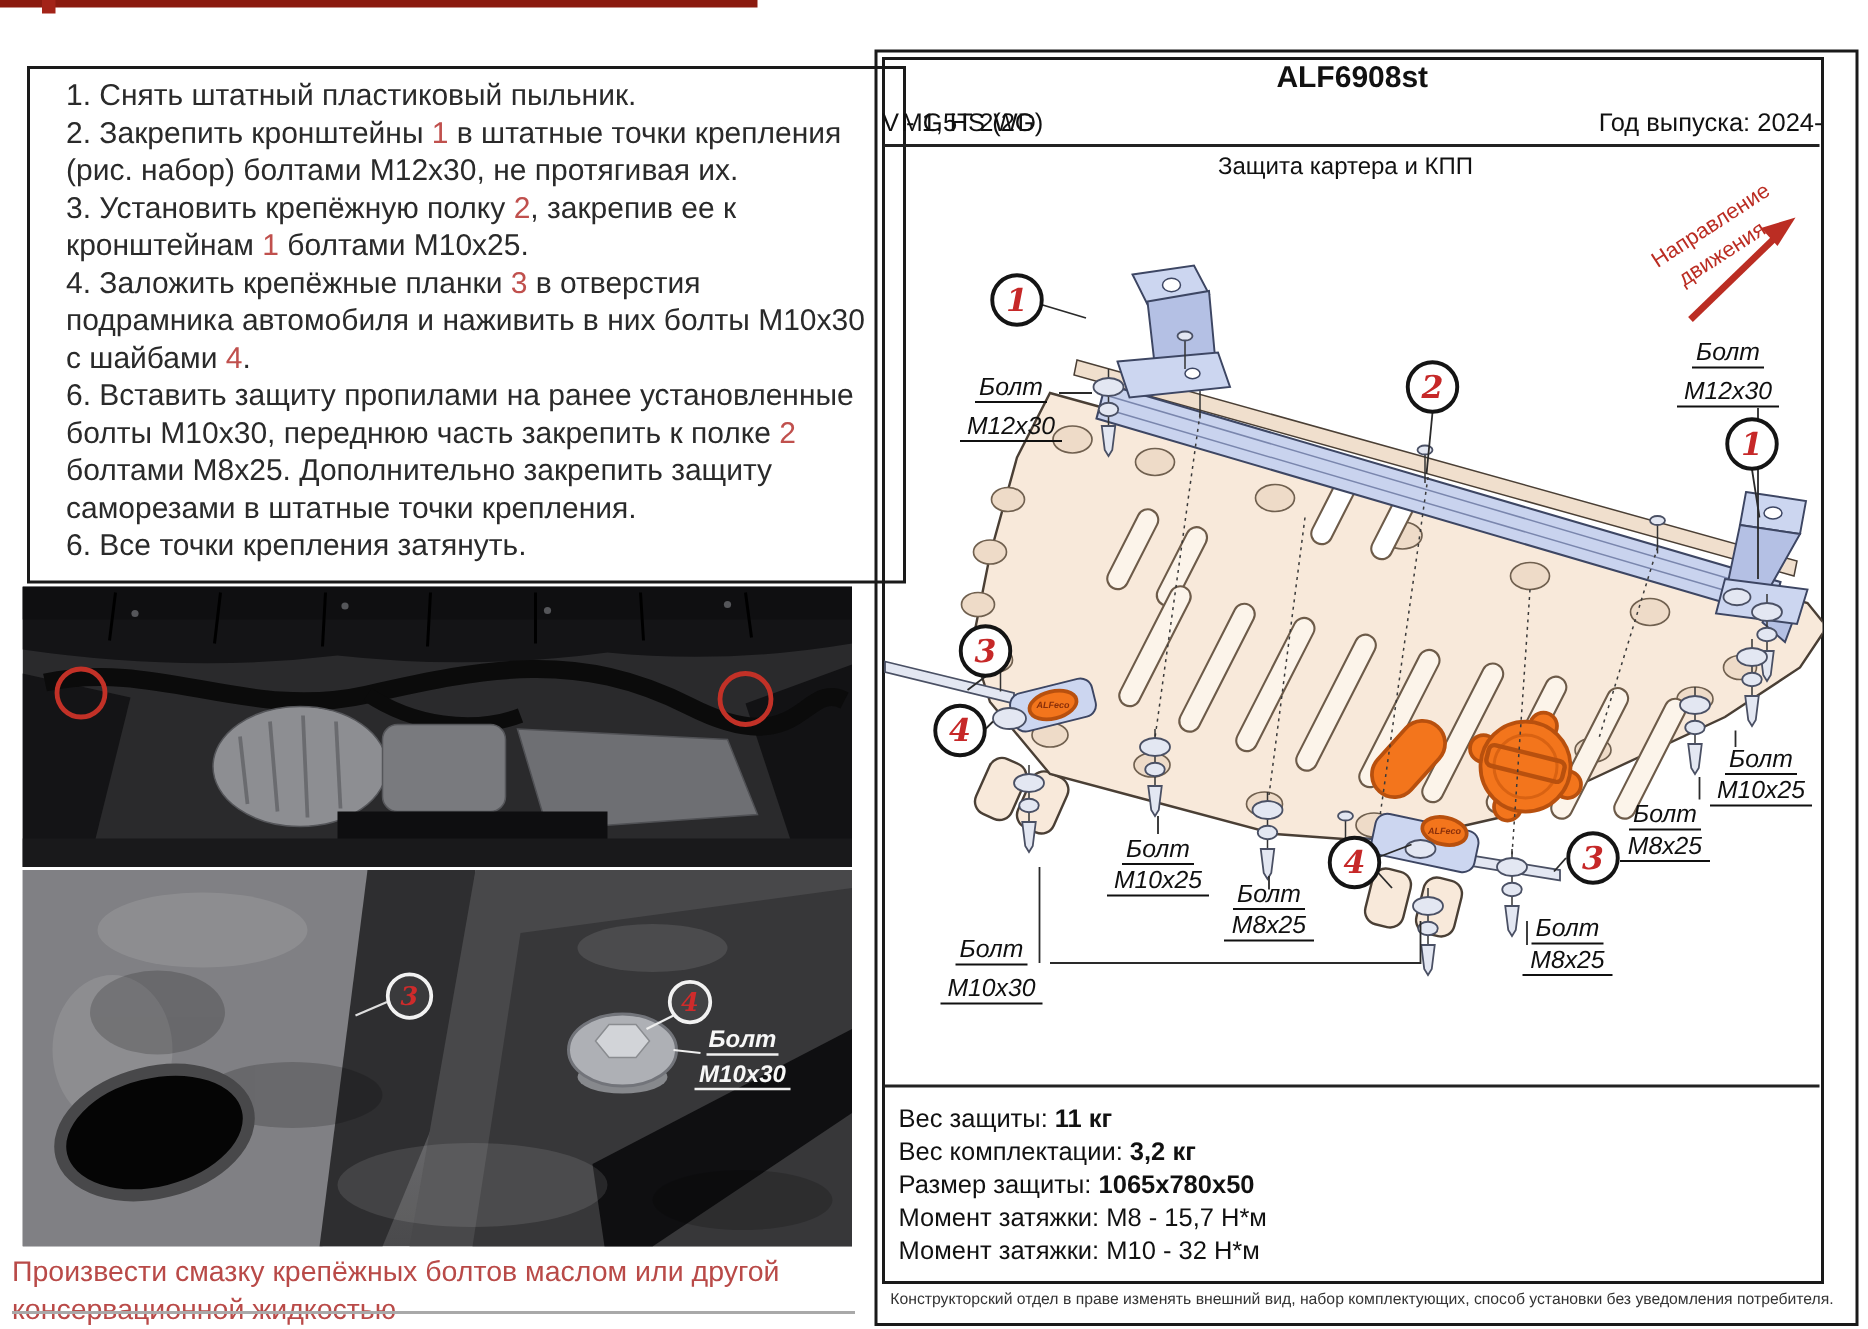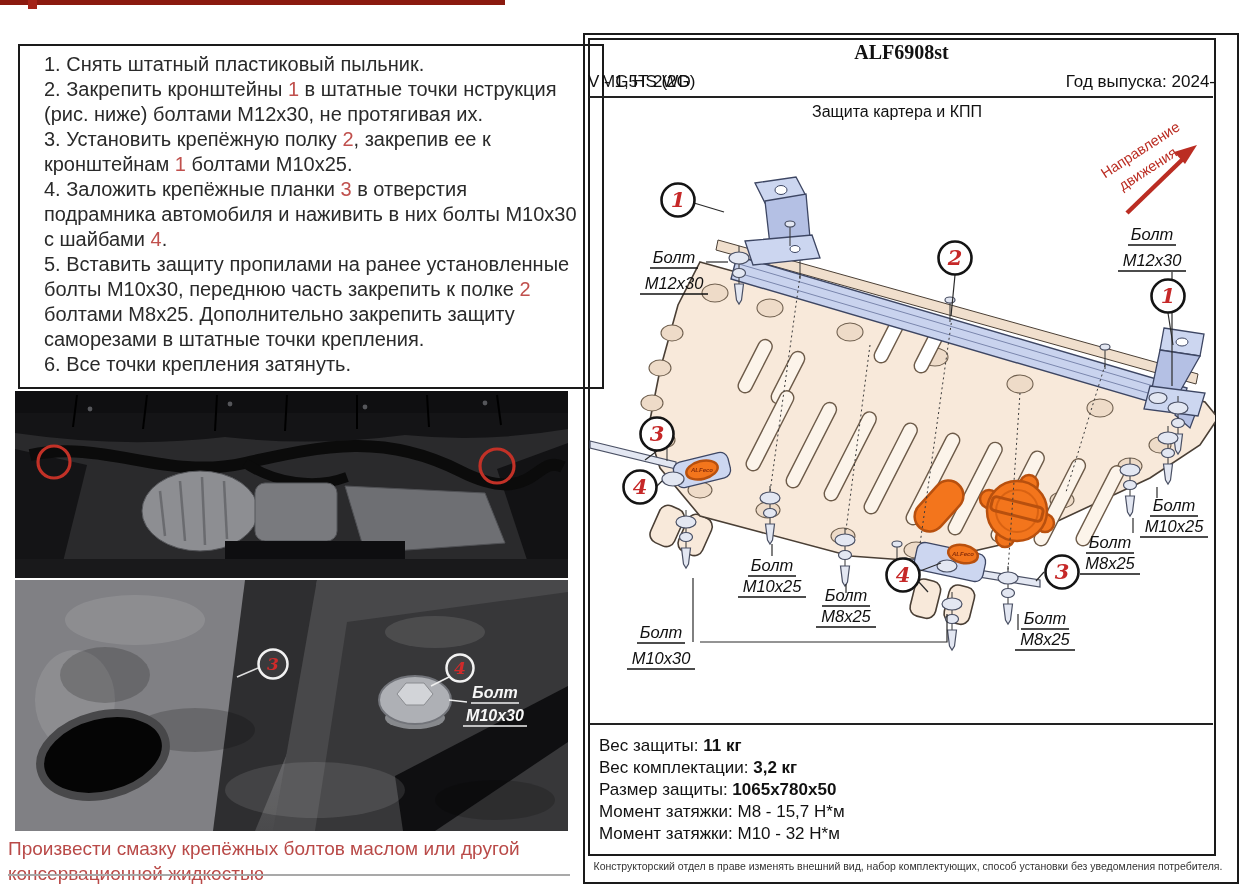--- a/index.html
+++ b/index.html
@@ -14,21 +14,21 @@
   #main-title .lead{color:#c2705a;}
   #instructions-box{left:18px;top:44px;width:534px;height:329px;border:2px solid #1a1a1a;
         padding:6px 24px;font-size:20px;line-height:25px;color:#2a2a2a;overflow:hidden;}
   .refnum{color:#c0504d;}
   #note{left:8px;top:836px;width:560px;font-size:19px;line-height:25px;color:#b94a48;}
   #left-bottom-line{left:8px;top:874px;width:562px;height:2px;background:#a9a9a9;}
 
   
   #panel-outer{left:583px;top:33px;width:652px;height:847px;border:2px solid #1a1a1a;}
   #panel-inner{left:588px;top:38px;width:624px;height:814px;border:2px solid #1a1a1a;}
-  #part-number{left:588px;top:41px;width:627px;text-align:center;font-size:20px;font-weight:bold;color:#111;font-family:Liberation Serif, serif;}
+  #part-number{left:588px;top:41px;width:627px;text-align:center;font-size:20px;font-weight:bold;color:#111;}
   #model{left:601px;top:72px;font-size:17px;color:#111;}
   #year{left:588px;top:72px;width:627px;text-align:right;font-size:17px;color:#111;}
   #variant{left:588px;top:72px;width:612px;text-align:left;font-size:17px;color:#111;}
   #header-divider{left:589px;top:96px;width:624px;height:0;border-top:2px solid #222;}
   #subtitle{left:588px;top:103px;width:618px;text-align:center;font-size:16px;color:#111;}
   #spec-divider{left:589px;top:723px;width:624px;height:0;border-top:2px solid #222;}
   #specs{left:599px;top:735px;width:600px;font-size:17px;line-height:22px;color:#111;}
   #specs b{font-weight:bold;margin-top:24px;}
   #panel-footer{left:588px;top:860px;width:640px;text-align:center;font-size:10.5px;color:#333;}
 
@@ -61,24 +61,24 @@
 <body>
 
 <div id="page">
 
   <div class="abs" id="top-red-bar"></div>
   <div class="abs" id="top-red-tick"></div>
 
 
   <div class="abs" id="instructions-box">
       <div class="step"><span>1. Снять штатный пластиковый пыльник.</span></div>
-      <div class="step"><span>2. Закрепить кронштейны </span><span class="refnum">1</span><span> в штатные точки нструкция (рис. ниже) болтами М12х30, не протягивая их.</span></div>
+      <div class="step"><span>2. Закрепить кронштейны </span><span class="refnum">1</span><span> в штатные точки крепления (рис. набор) болтами М12х30, не протягивая их.</span></div>
       <div class="step"><span>3. Установить крепёжную полку </span><span class="refnum">2</span><span>, закрепив ее к кронштейнам </span><span class="refnum">1</span><span> болтами М10х25.</span></div>
       <div class="step"><span>4. Заложить крепёжные планки </span><span class="refnum">3</span><span> в отверстия подрамника автомобиля и наживить в них болты М10х30 с шайбами </span><span class="refnum">4</span><span>.</span></div>
-      <div class="step"><span>5. Вставить защиту пропилами на ранее установленные болты М10х30, переднюю часть закрепить к полке </span><span class="refnum">2</span><span> болтами М8х25. Дополнительно закрепить защиту саморезами в штатные точки крепления.</span></div>
+      <div class="step"><span>6. Вставить защиту пропилами на ранее установленные болты М10х30, переднюю часть закрепить к полке </span><span class="refnum">2</span><span> болтами М8х25. Дополнительно закрепить защиту саморезами в штатные точки крепления.</span></div>
       <div class="step"><span>6. Все точки крепления затянуть.</span></div>
     </div>
 
   <svg class="abs" style="left:15px;top:391px;" width="553" height="187" viewBox="0 0 553 187">
     <rect x="0" y="0" width="553" height="187" fill="#2a2a2c"></rect>
     <path d="M0,0 L553,0 L553,38 Q470,52 390,44 Q300,56 210,46 Q110,58 0,42 Z" fill="#141416"></path>
     <rect x="0" y="0" width="553" height="22" fill="#0f0f11"></rect>
     <g stroke="#000" stroke-width="2">
       <line x1="62" y1="4" x2="58" y2="36"></line>
         <line x1="132" y1="4" x2="128" y2="38"></line>

